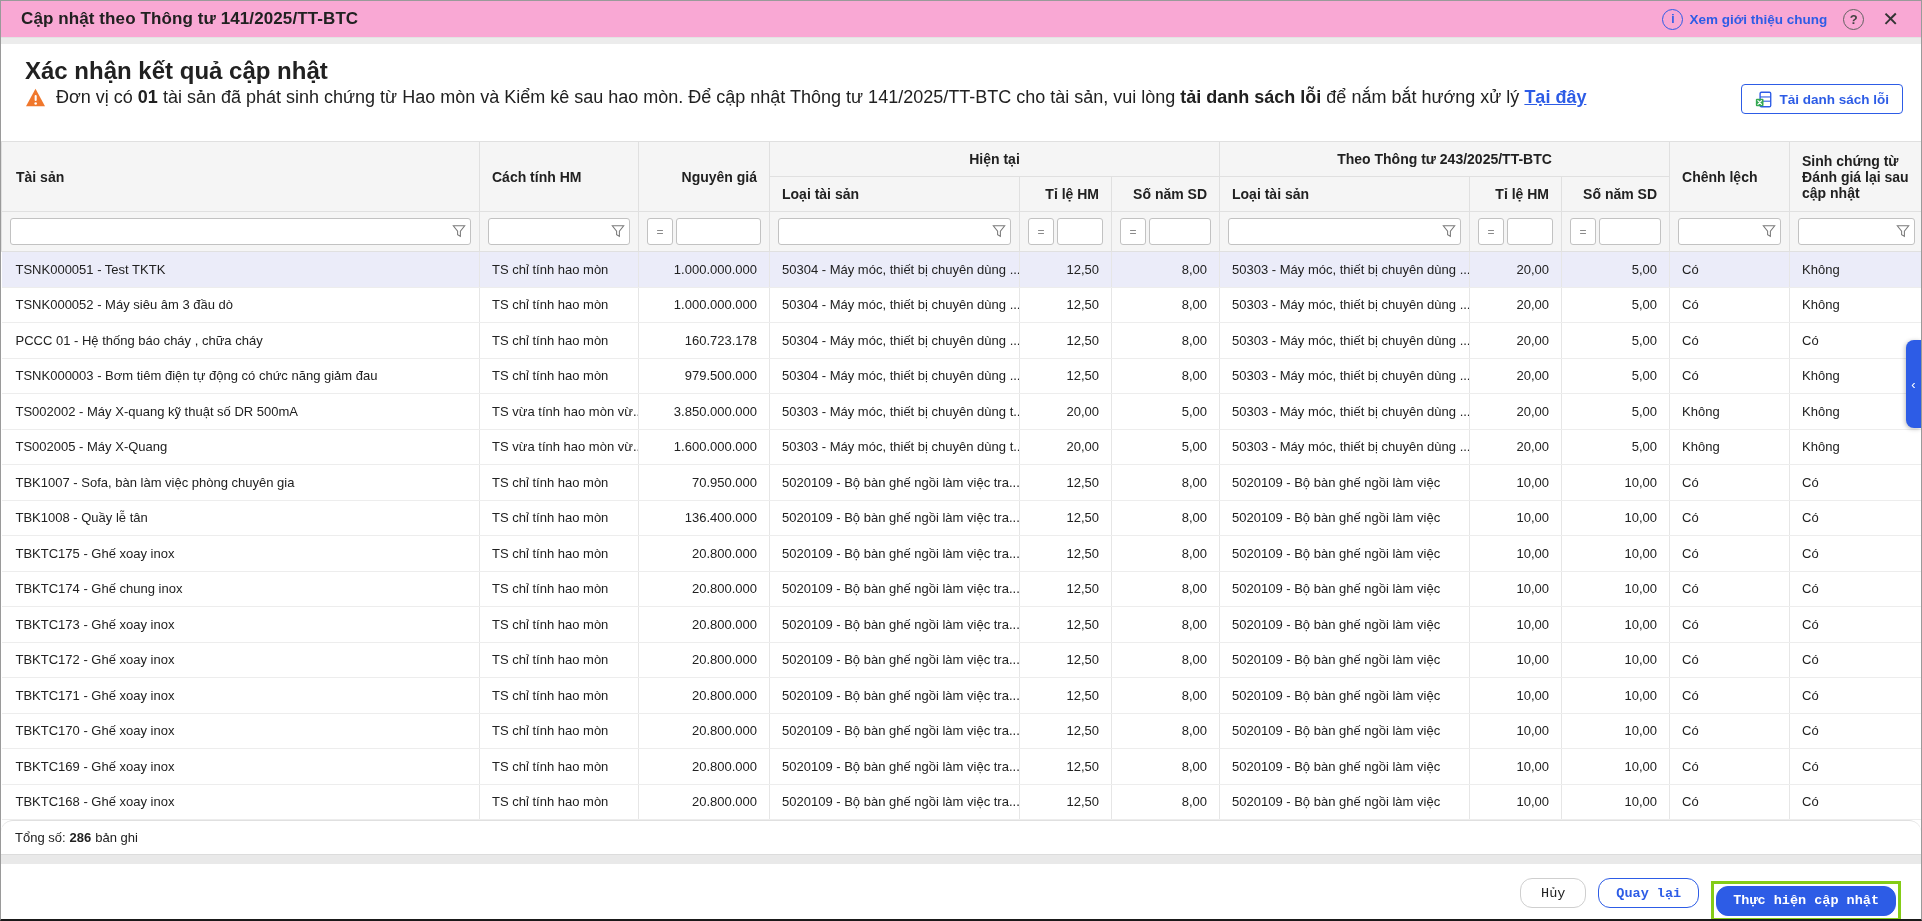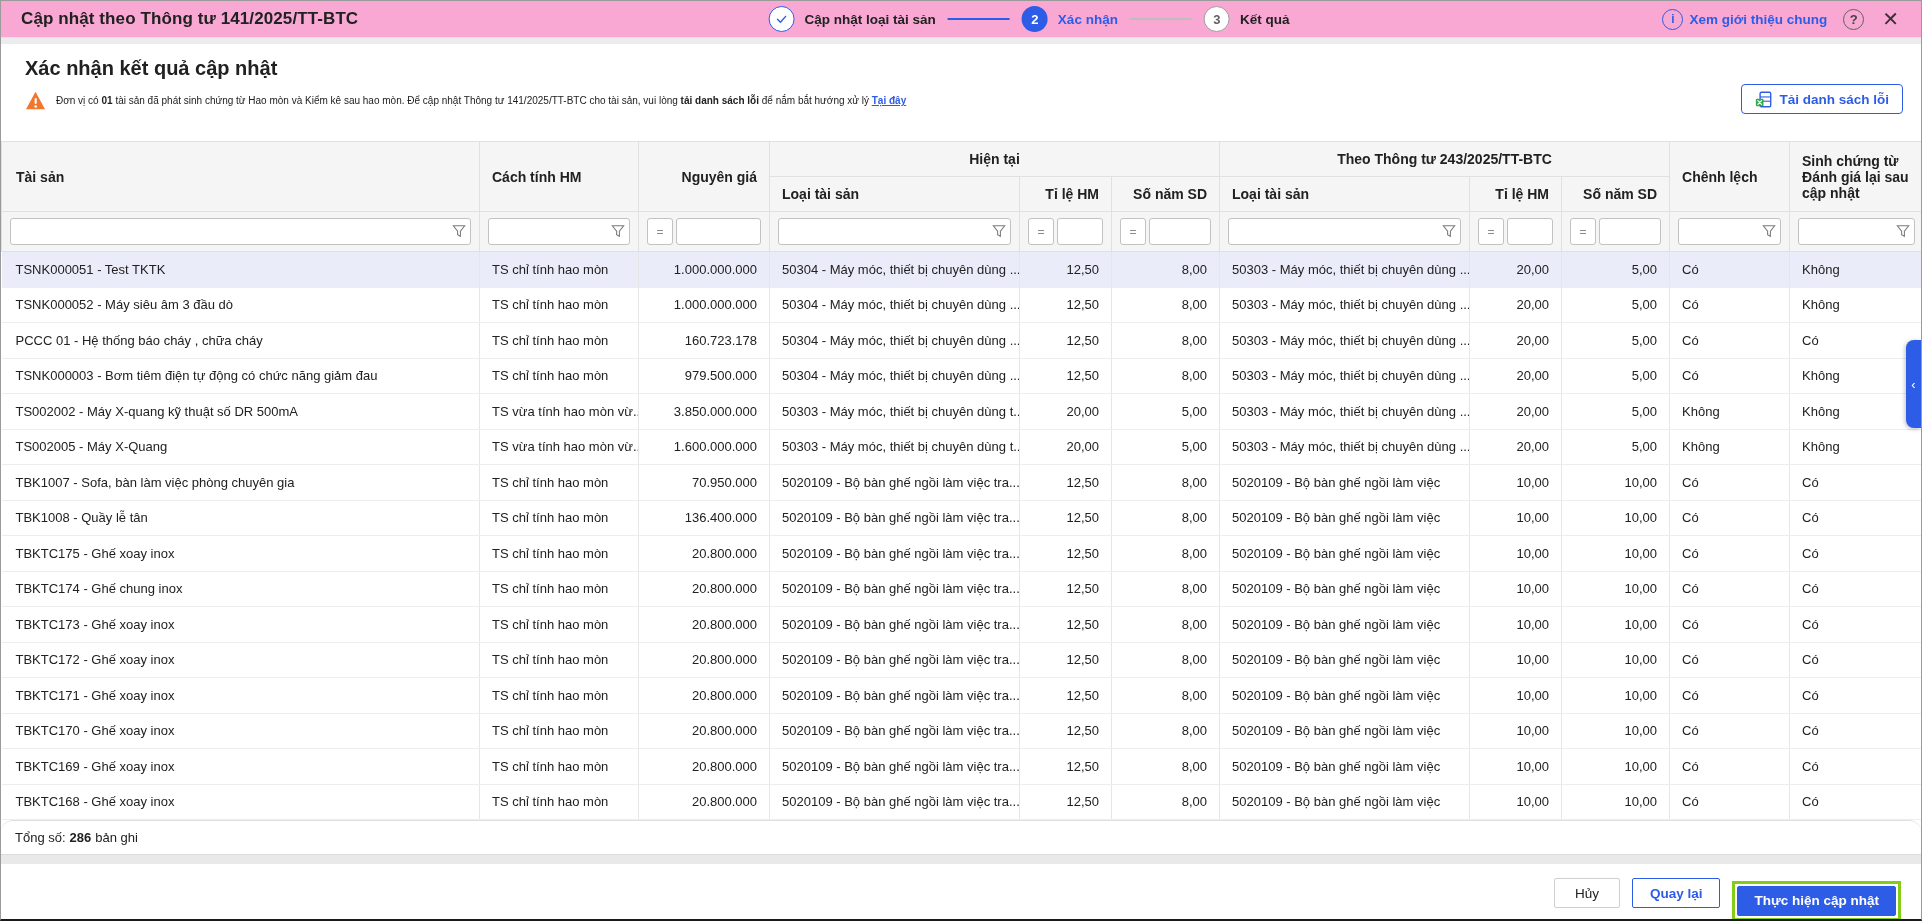--- a/index.html
+++ b/index.html
@@ -24,22 +24,22 @@
   .connector.blue { background:var(--accent); }
   .topbar-right { margin-left:auto; display:flex; align-items:center; gap:16px; }
   .intro-link { display:flex; align-items:center; gap:6px; color:var(--accent); font-size:13.5px; font-weight:600; cursor:pointer; }
   .circle-icon { width:21px; height:21px; border-radius:50%; display:flex; align-items:center; justify-content:center; font-size:13px; font-weight:bold; }
   .info-i { border:1.5px solid var(--accent); color:var(--accent); font-style:normal; font-size:12px; }
   .help-q { border:1.5px solid #616161; color:#424242; cursor:pointer; }
   .close-x { font-size:20px; color:#333; cursor:pointer; line-height:1; padding:0 2px; }
   .strip { height:6px; background:#ececec; }
   
   .section { padding:13px 24px 0; height:97px; position:relative; }
-  .section-title { font-size:20px; font-weight:bold; }
-  .warn-row { display:flex; align-items:center; gap:10px; margin-top:11px; font-size:10px; }
+  .section-title { font-size:24px; font-weight:bold; }
+  .warn-row { display:flex; align-items:center; gap:10px; margin-top:2px; font-size:18px; }
   .warn-row b { font-weight:bold; }
   .link { color:var(--accent); font-weight:bold; text-decoration:underline; cursor:pointer; }
   .download-btn { position:absolute; right:18px; top:40px; height:30px; display:flex; align-items:center; gap:7px;
     border:1px solid var(--accent); border-radius:4px; background:#fff; color:var(--accent);
     font-size:13.5px; font-weight:600; padding:0 13px; cursor:pointer; font-family:inherit; }
   
   table { width:1922px; table-layout:fixed; border-collapse:collapse; }
   thead th { background:#f5f5f5; border:1px solid #e0e0e0; font-size:14px; font-weight:bold; padding:0 12px; text-align:left; vertical-align:middle; }
   thead tr.h-row th { height:35px; }
   th.center { text-align:center; }
@@ -53,57 +53,37 @@
   .eq-box { width:26px; height:27px; flex:0 0 26px; border:1px solid #c2c2c2; border-radius:3px; background:#fff; color:#8a8a8a; font-size:12px; display:flex; align-items:center; justify-content:center; }
   .f-num input { flex:1; min-width:0; height:27px; border:1px solid #c2c2c2; border-radius:3px; padding:0 6px; font-size:12.5px; font-family:inherit; background:#fff; }
   tbody td { height:35.5px; border-right:1px solid #e6e6e6; border-bottom:1px solid #ededed; font-size:13px; padding:0 12px; white-space:nowrap; overflow:hidden; text-overflow:clip; background:#fff; }
   tbody tr.selected td { background:#ebecf9; }
   td.c-asset, th.c-asset { padding-left:14px; }
   
   .total-bar { height:34px; display:flex; align-items:center; padding-left:14px; font-size:13px; border-top:1px solid #e0e0e0; background:#fff;border-radius:12px; }
   .total-bar b { margin:0 4px; }
   .strip2 { height:10px; background:#e9e9e9; border-top:1px solid #dcdcdc; }
   .footer { height:58px; display:flex; align-items:center; justify-content:flex-end; gap:12px; padding-right:20px; background:#fff; }
-  .btn { height:30px; border-radius:2px; font-size:13.5px; font-family:Liberation Sans, sans-serif; cursor:pointer; }
+  .btn { height:30px; border-radius:12px; font-size:13.5px; font-family:Liberation Mono, monospace; cursor:pointer; }
   .btn-cancel { background:#fff; border:1px solid #cfcfcf; color:#212121; padding:0 20px; }
   .btn-back { background:#fff; border:1px solid var(--accent); color:var(--accent); font-weight:600; padding:0 17px; }
   .red-wrap { border:3px solid #84cc16; padding:2px; line-height:0;margin-top:15px; }
   .btn-submit { background:var(--accent); border:1px solid var(--accent); color:#fff; font-weight:600; padding:0 16px; }
   
   .side-tab { position:absolute; right:0; top:339px; width:15px; height:88px; background:var(--accent);
     border-radius:8px 0 0 8px; color:#fff; display:flex; align-items:center; justify-content:center;
     font-size:13px; cursor:pointer; box-shadow:-1px 1px 4px rgba(0,0,0,.25); }
   :root { --accent:#2d5ce6; --orange:#f0772c; }
 </style>
 </head>
 <body>
 
 <div class="topbar">
   <div class="app-title">Cập nhật theo Thông tư 141/2025/TT-BTC</div>
 
-  <div class="stepper">
-    <div class="step step-done">
-      <span class="step-circle">
-        <svg width="14" height="14" viewBox="0 0 24 24">
-            <path d="M5 12.5l5 5 9-10" fill="none" stroke="#2d5ce6" stroke-width="2.4" stroke-linecap="round" stroke-linejoin="round"></path>
-          </svg>
-      </span>
-      <span class="step-label">Cập nhật loại tài sản</span>
-    </div>
-    <span class="connector blue"></span>
-    <div class="step step-active">
-      <span class="step-circle">2</span>
-      <span class="step-label">Xác nhận</span>
-    </div>
-    <span class="connector"></span>
-    <div class="step step-pending">
-      <span class="step-circle">3</span>
-      <span class="step-label">Kết quả</span>
-    </div>
-  </div>
 
   <div class="topbar-right">
     <span class="intro-link">
       <i class="circle-icon info-i">i</i>
       <span>Xem giới thiệu chung</span>
     </span>
     <span class="circle-icon help-q">?</span>
     <span class="close-x">✕</span>
   </div>
 </div>

